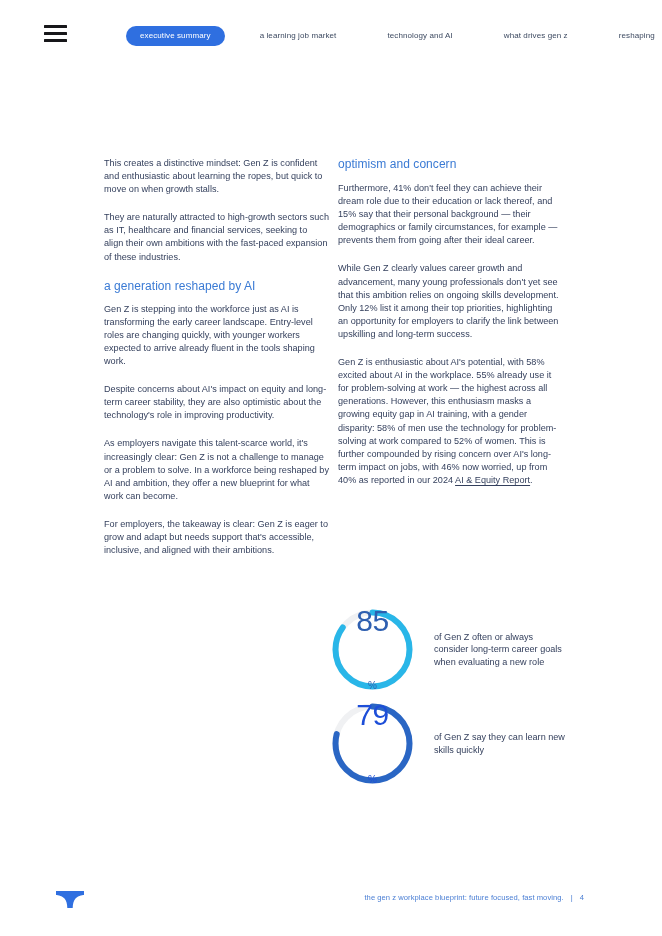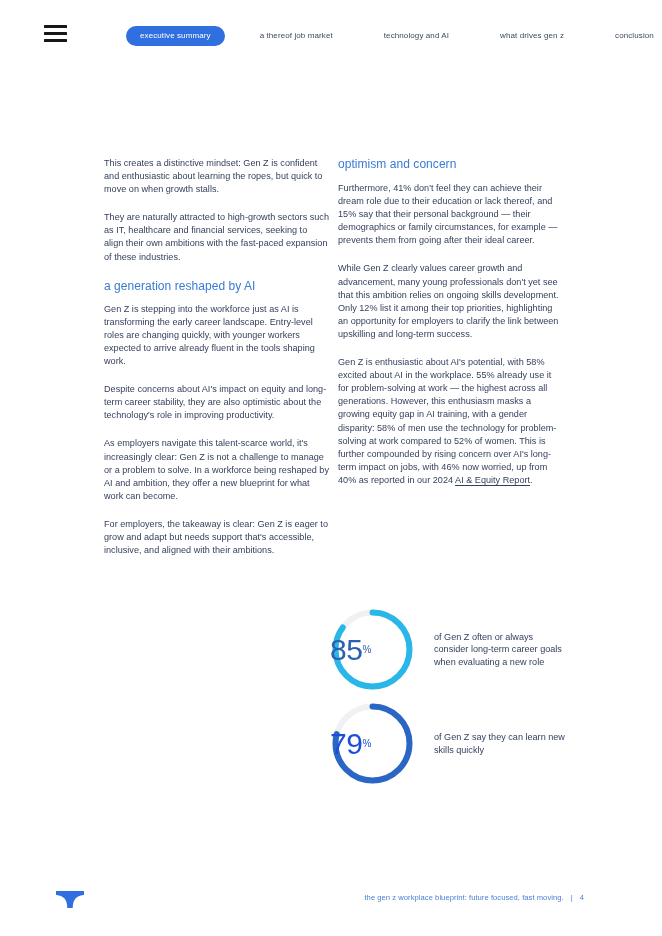--- a/index.html
+++ b/index.html
@@ -121,23 +121,23 @@
     position: relative;
     width: 85px;
     height: 85px;
     flex: 0 0 auto;
   }
   .donut svg { display: block; }
   .donut-center {
     position: absolute;
     inset: 0;
     display: flex;
-    flex-direction: row;
-    align-items: center;
-    justify-content: flex-start;
+    flex-direction: column;
+    align-items: center;
+    justify-content: space-between;
     pointer-events: none;
   }
   .donut-value {
     font-size: 30px;
     line-height: 28px;
     font-weight: 400;
     letter-spacing: -0.4px;
   }
   .donut-unit {
     font-size: 10px;
@@ -196,33 +196,33 @@
     <span></span>
     <span></span>
   </div>
 
   <div class="nav-items">
     <div class="nav-slot">
         <div class="nav-item pill">executive summary</div>
       </div>
     <div class="nav-slot nav-gap-1"></div>
     <div class="nav-slot">
-        <div class="nav-item">a thereof job market</div>
+        <div class="nav-item">a learning job market</div>
       </div>
     <div class="nav-slot nav-gap"></div>
     <div class="nav-slot">
         <div class="nav-item">technology and AI</div>
       </div>
     <div class="nav-slot nav-gap"></div>
     <div class="nav-slot">
         <div class="nav-item">what drives gen z</div>
       </div>
     <div class="nav-slot nav-gap"></div>
     <div class="nav-slot">
-        <div class="nav-item">conclusion</div>
+        <div class="nav-item">reshaping</div>
       </div>
   </div>
 
 </div>
 
 <div class="col col-left">
   <p class="body">This creates a distinctive mindset: Gen Z is confident and enthusiastic about learning the ropes, but quick to move on when growth stalls.</p>
   <p class="body">They are naturally attracted to high-growth sectors such as IT, healthcare and financial services, seeking to align their own ambitions with the fast-paced expansion of these industries.</p>
   <h2 class="section">a generation reshaped by AI</h2>
   <p class="body">Gen Z is stepping into the workforce just as AI is transforming the early career landscape. Entry-level roles are changing quickly, with younger workers expected to arrive already fluent in the tools shaping work.</p>

